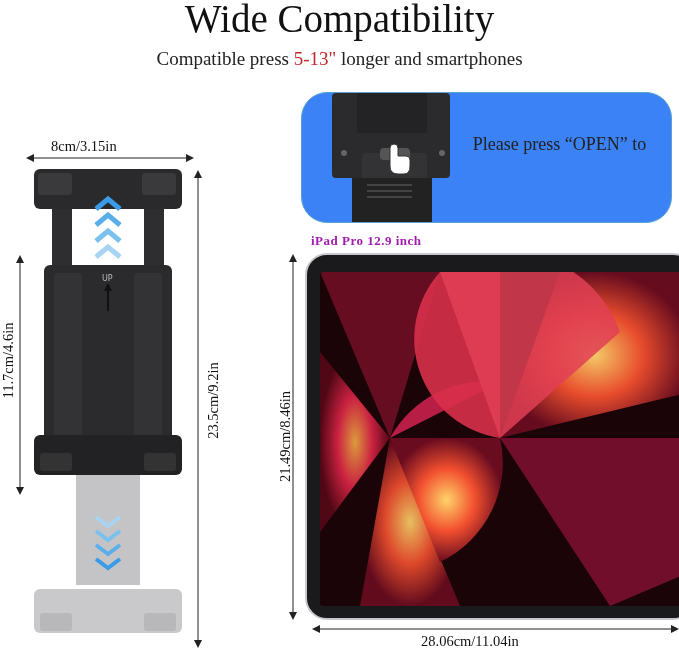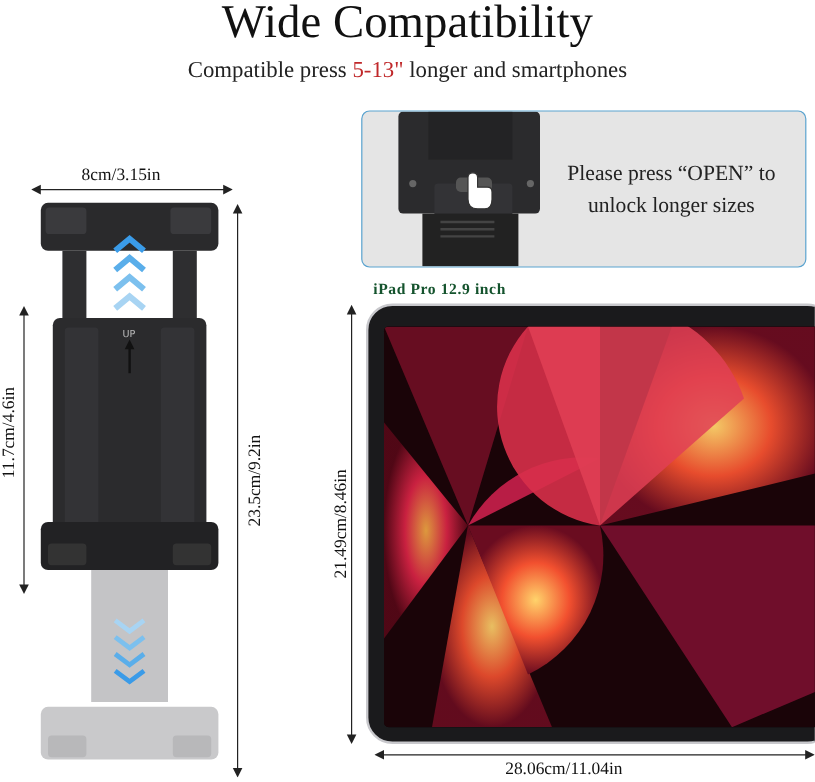--- a/index.html
+++ b/index.html
@@ -1,23 +1,23 @@
 <!DOCTYPE html>
 <html><head>
 <meta charset="utf-8">
 <style>
   html,body{margin:0;padding:0;background:#fff;}
   body{width:679px;height:652px;position:relative;overflow:hidden;font-family:"Liberation Serif","DejaVu Serif",serif;color:#111;}
   .abs{position:absolute;}
   .title{left:0;top:-4px;width:679px;text-align:center;font-size:39px;line-height:46px;color:#111;}
   .subtitle{left:0;top:48px;width:679px;text-align:center;font-size:19px;color:#222;}
   .subtitle .hl{color:#c0282a;}
-  .callout{left:301px;top:92px;width:369px;height:129px;border:1.5px solid #5aa3cf;border-radius:7px;background:#e5e5e5;overflow:hidden;}
+  .callout{left:301px;top:92px;width:369px;height:129px;border:1.5px solid #5aa3cf;border-radius:26px;background:#3b82f6;overflow:hidden;}
   .callout-text{left:150px;top:38px;width:215px;text-align:center;font-size:18px;line-height:27px;color:#222;}
-  .ipad-label{left:311px;top:233px;font-size:13px;font-weight:bold;color:#14532d;letter-spacing:0.5px;}
+  .ipad-label{left:311px;top:233px;font-size:13px;font-weight:bold;color:#a21caf;letter-spacing:0.5px;}
   .dim{font-size:14.5px;color:#111;white-space:nowrap;}
   .vert{transform:rotate(-90deg);transform-origin:center center;}
   .ipad{left:305px;top:253px;width:390px;height:367px;background:#1a1a1c;border-radius:22px;border:2px solid #c8c8cc;box-sizing:border-box;}
   .screen{left:320px;top:272px;width:370px;height:334px;border-radius:4px;overflow:hidden;background:#120306;}
 </style>
 </head>
 <body>
 
 <div class="abs title">Wide Compatibility</div>
 <div class="abs subtitle"><span>Compatible press </span><span class="hl">5-13"</span><span> longer and smartphones</span></div>
@@ -31,25 +31,24 @@
     <circle cx="22" cy="60" r="3" fill="#666"></circle>
     <circle cx="120" cy="60" r="3" fill="#666"></circle>
     <rect x="30" y="85" width="80" height="44" fill="#222"></rect>
     <line x1="45" y1="92" x2="90" y2="92" stroke="#444" stroke-width="2"></line>
     <line x1="45" y1="98" x2="90" y2="98" stroke="#444" stroke-width="2"></line>
     <line x1="45" y1="104" x2="90" y2="104" stroke="#444" stroke-width="2"></line>
     <path d="M68 55 l0 18 q0 8 8 8 l6 0 q6 0 6-8 l0-6 q0-4-4-4 l-8 0 l0-8 q0-4-4-4 q-4 0-4 4z" fill="#fff" stroke="#333" stroke-width="1"></path>
   </svg>
   <div class="abs callout-text">
     <div>Please press “OPEN” to</div>
-    <div>unlock longer sizes</div>
   </div>
 </div>
 
-<div class="abs dim" style="left:68px;top:138px;">8cm/3.15in</div>
+<div class="abs dim" style="left:51px;top:138px;">8cm/3.15in</div>
 <svg class="abs" style="left:26px;top:152px;" width="168" height="12">
   <line x1="6" y1="6" x2="162" y2="6" stroke="#222" stroke-width="1"></line>
   <polygon points="0,6 8,2 8,10" fill="#222"></polygon>
     <polygon points="168,6 160,2 160,10" fill="#222"></polygon>
 </svg>
 
 <svg class="abs" style="left:30px;top:165px;" width="160" height="480">
 
   <rect x="4" y="4" width="148" height="40" rx="6" fill="#2a2a2c"></rect>
   <rect x="8" y="8" width="34" height="22" rx="3" fill="#3a3a3d"></rect>

